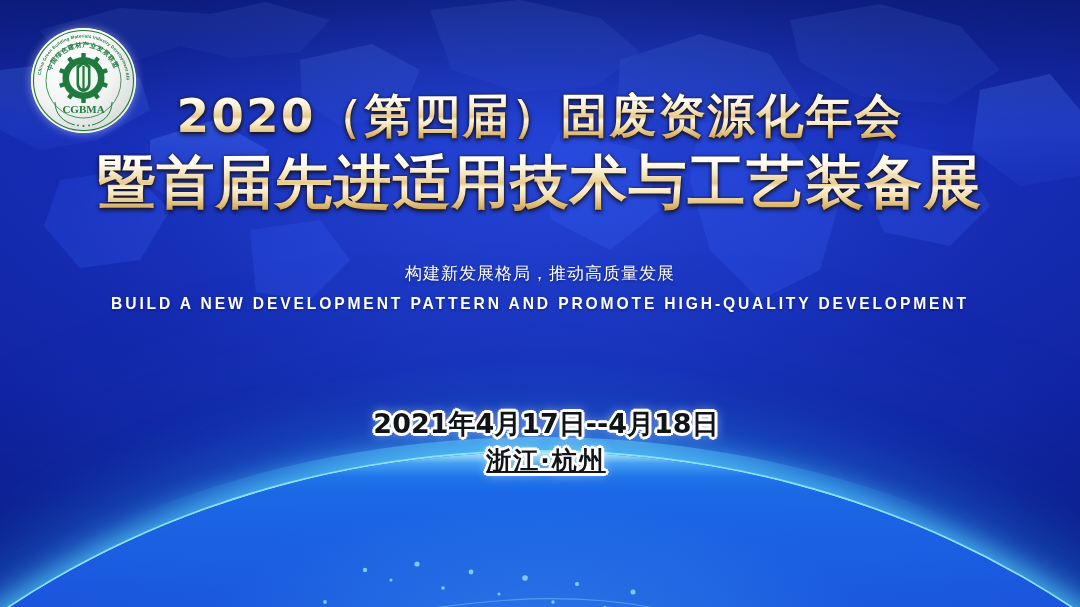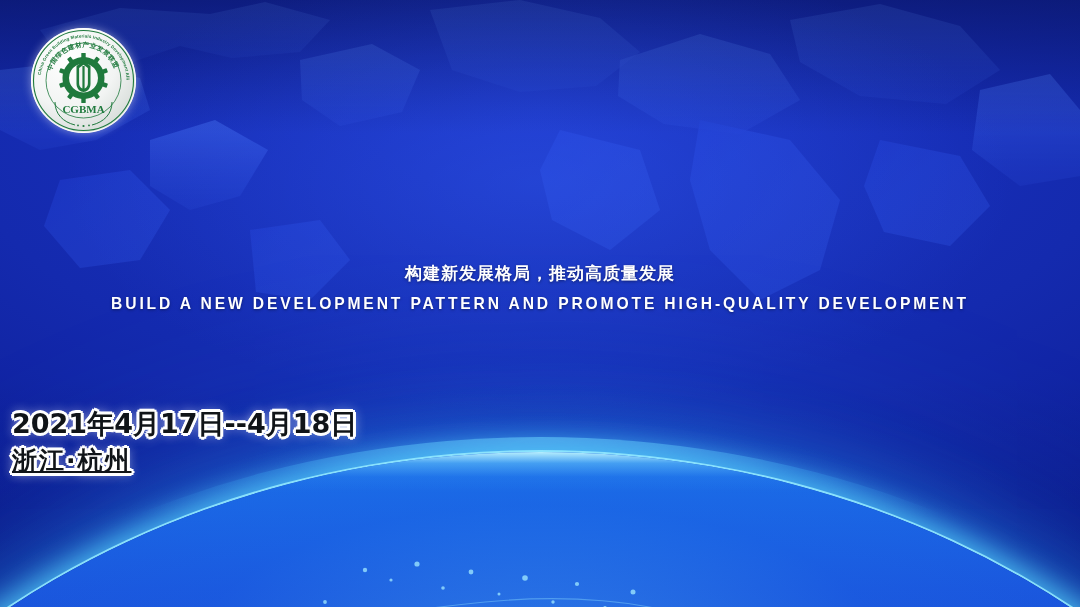--- a/index.html
+++ b/index.html
@@ -91,38 +91,38 @@
     color:transparent; -webkit-text-fill-color:transparent;
     filter:drop-shadow(0 2px 2px rgba(0,0,0,0.55)) drop-shadow(0 0 1px rgba(40,20,0,0.9));
   }
   .title-1 { font-size:47px; letter-spacing:2px; }
   .title-2 { font-size:58px; letter-spacing:1px; margin-top:14px; }
 
   .sub-cn {
     position:absolute; left:0; right:0; top:262px;
     text-align:center;
     font-family:"DejaVu Sans", sans-serif;
-    font-size:17px; font-weight:bold; color:#ffffff;
+    font-size:17px; font-weight:normal; color:#ffffff;
     letter-spacing:1px;
     text-shadow:0 1px 3px rgba(0,0,0,0.45);
   }
   .sub-en {
     position:absolute; left:0; right:0; top:294px;
     text-align:center;
     font-family:"Liberation Sans", sans-serif;
     font-size:17px; font-weight:bold; color:#ffffff;
     letter-spacing:3.1px;
     transform:scaleX(0.92);
     text-shadow:0 1px 3px rgba(0,0,0,0.40);
   }
 
   
   .event-date, .event-place {
     position:absolute; left:0; right:0;
-    text-align:left;
+    text-align:center;
     font-family:"DejaVu Sans", sans-serif;
     font-weight:bold;
     color:#101418;
     text-shadow:
       -2px -2px 0 #ffffff, 2px -2px 0 #ffffff,
       -2px  2px 0 #ffffff, 2px  2px 0 #ffffff,
       -3px  0   0 #ffffff, 3px  0   0 #ffffff,
        0   -3px 0 #ffffff, 0    3px 0 #ffffff,
        0 0 12px rgba(255,255,255,0.95);
     padding-left: 12px;
@@ -297,20 +297,24 @@
         <path d="M81,74 C81,86 73,94 61,97"></path>
       </g>
       <g fill="#1f7a3d">
         <circle cx="52.5" cy="98" r="1.1"></circle>
         <circle cx="47" cy="97.4" r="0.9"></circle>
         <circle cx="58" cy="97.4" r="0.9"></circle>
       </g>
     </svg>
   </div>
 
+  <div class="titles">
+    <div class="title-line title-1">2020（第四届）固废资源化年会</div>
+    <div class="title-line title-2">暨首届先进适用技术与工艺装备展</div>
+  </div>
 
   <div class="sub-cn">构建新发展格局，推动高质量发展</div>
   <div class="sub-en">BUILD A NEW DEVELOPMENT PATTERN AND PROMOTE HIGH-QUALITY DEVELOPMENT</div>
 
   <div class="event-date">2021年4月17日--4月18日</div>
   <div class="event-place">浙江·杭州</div>
 
 </div>
 
 </body></html>

